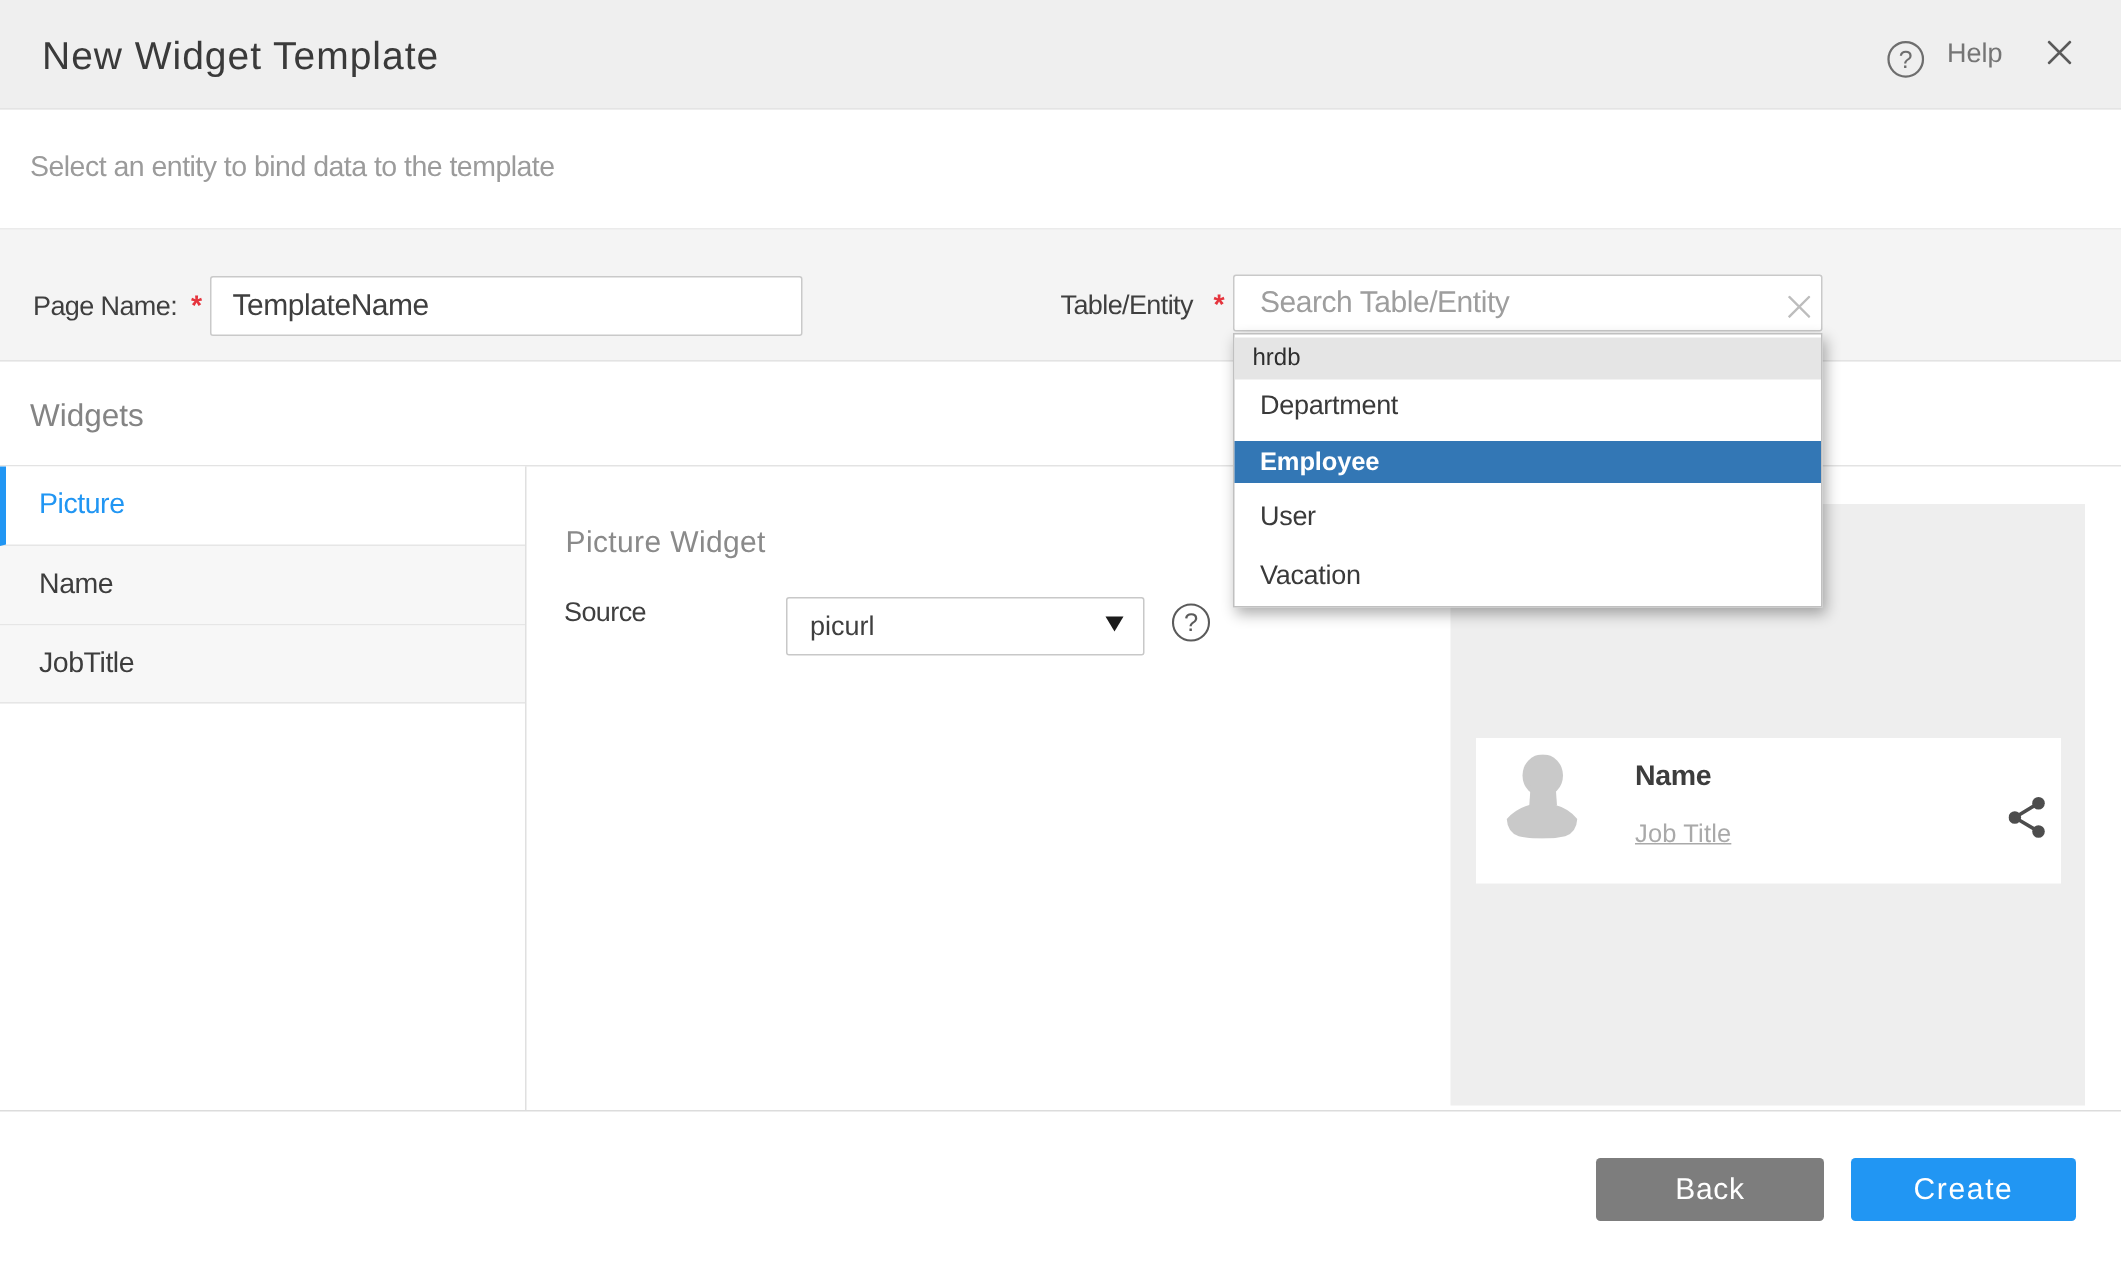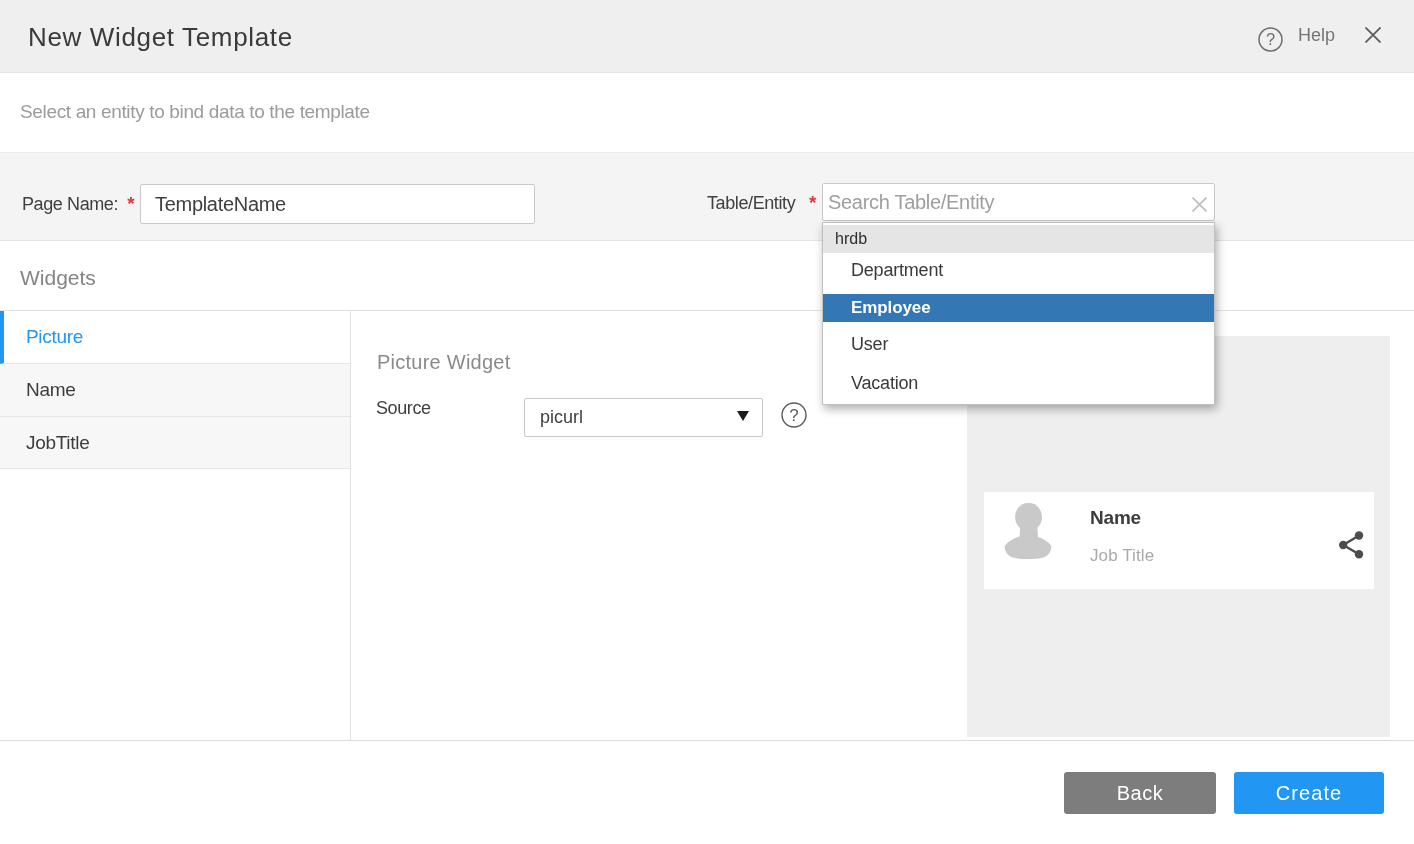--- a/index.html
+++ b/index.html
@@ -16,21 +16,21 @@
 
 
 #subt { left:20px; top:102px; font-size:19px; letter-spacing:-0.35px; color:#9b9b9b; line-height:19px; }
 
 
 #band { left:0; top:152px; width:1414px; height:89px; background:#f4f4f4; border-top:1px solid #ebebeb; border-bottom:1px solid #e3e3e3; }
 .lbl { font-size:18px; letter-spacing:-0.4px; color:#3f3f3f; line-height:18px; }
 .star { color:#e5343d; letter-spacing:0; font-weight:700; font-size:19px; }
 .inpt { position:absolute; background:#fff; border:1px solid #c9c9c9; border-radius:2px; font-size:20px; color:#3f3f3f; }
 #inp1 { left:140px; top:184px; width:395px; height:40px; line-height:38px; padding-left:14px; letter-spacing:-0.3px; }
-#inp2 { left:822px; top:183px; width:393px; height:38px; line-height:36px; padding-left:5px; color:#9e9e9e; letter-spacing:-0.3px; }
+#inp2 { left:822px; top:183px; width:393px; height:38px; line-height:36px; padding-left:17px; color:#9e9e9e; letter-spacing:-0.3px; }
 
 
 #wtitle { left:20px; top:268px; font-size:21px; color:#848484; line-height:20px; }
 
 
 #wbody { left:0; top:310px; width:1414px; height:431px; border-top:1px solid #e3e3e3; border-bottom:1px solid #dcdcdc; background:#fff; }
 #wlist { position:absolute; left:0; top:0; width:351px; height:429px; border-right:1px solid #e0e0e0; }
 .wrow { position:absolute; left:0; width:350px; height:53px; font-size:19px; letter-spacing:-0.3px; color:#3d3d3d; border-bottom:1px solid #e6e6e6; line-height:52px; padding-left:26px; background:#f7f7f7; }
 #row1 { top:0px; background:#fff; color:#2196f3; border-left:4px solid #2196f3; padding-left:22px; }
 #row2 { top:53px; }
@@ -40,32 +40,32 @@
 #srclbl { left:376px; top:399px; font-size:18px; letter-spacing:-0.4px; color:#3f3f3f; line-height:18px; }
 #sel { left:524px; top:398px; width:239px; height:39px; background:#fff; border:1px solid #c8c8c8; border-radius:2px; font-size:18px; color:#3f3f3f; line-height:37px; padding-left:15px; }
 #sel .arr { position:absolute; left:212px; top:12px; width:0; height:0; border-left:6.8px solid transparent; border-right:6.8px solid transparent; border-top:10px solid #1b1b1b; }
 #qm2 { left:781px; top:402px; }
 
 
 #prev { left:967px; top:336px; width:423px; height:401px; background:#eeeeee; }
 #card { position:absolute; left:17px; top:156px; width:390px; height:97px; background:#fff; }
 #avatar { position:absolute; left:20px; top:11px; }
 #cname { position:absolute; left:106px; top:16px; font-size:19px; font-weight:700; color:#3d3d3d; line-height:19px; letter-spacing:-0.2px; }
-#cjob { position:absolute; left:106px; top:55px; font-size:17px; letter-spacing:0.1px; color:#a9a9a9; line-height:17px; }
+#cjob { position:absolute; left:106px; top:55px; font-size:17px; letter-spacing:0.1px; color:#a9a9a9; line-height:17px;text-decoration:underline; }
 #share { position:absolute; left:355px; top:39px; }
 
 
 .btn { position:absolute; top:772px; height:42px; border-radius:3px; color:#fff; font-size:20px; letter-spacing:0.5px; text-align:center; line-height:42px; }
 #back { left:1064px; width:152px; background:#7d7d7d; }
 #create { left:1234px; width:150px; background:#2196f3; letter-spacing:1.1px; }
 
 
 #dd { left:822px; top:222px; width:393px; height:183px; background:#fff; border:1px solid #c0c0c0; box-shadow:2px 4px 9px rgba(0,0,0,0.32); }
 #ddh { position:absolute; left:0; top:2px; width:391px; height:28px; background:#e5e5e5; color:#2e2e2e; font-weight:400; font-size:16px; line-height:28px; padding-left:12px; }
-.dditem { position:absolute; left:0; width:391px; height:38px; line-height:38px; padding-left:28px; font-size:18px; color:#3a3a3a; letter-spacing:-0.2px; }
+.dditem { position:absolute; left:0; width:391px; height:38px; line-height:38px; padding-left:17px; font-size:18px; color:#3a3a3a; letter-spacing:-0.2px; }
 #dd1 { top:28px; }
 #dd2 { top:71px; height:28px; line-height:28px; background:#3377b5; color:#fff; font-weight:700; font-size:17px; letter-spacing:-0.1px; }
 #dd3 { top:102px; }
 #dd4 { top:141px; }
 
 #clearx { left:1192px; top:197px; }
 </style>
 </head>
 <body>
 <div id="page">

